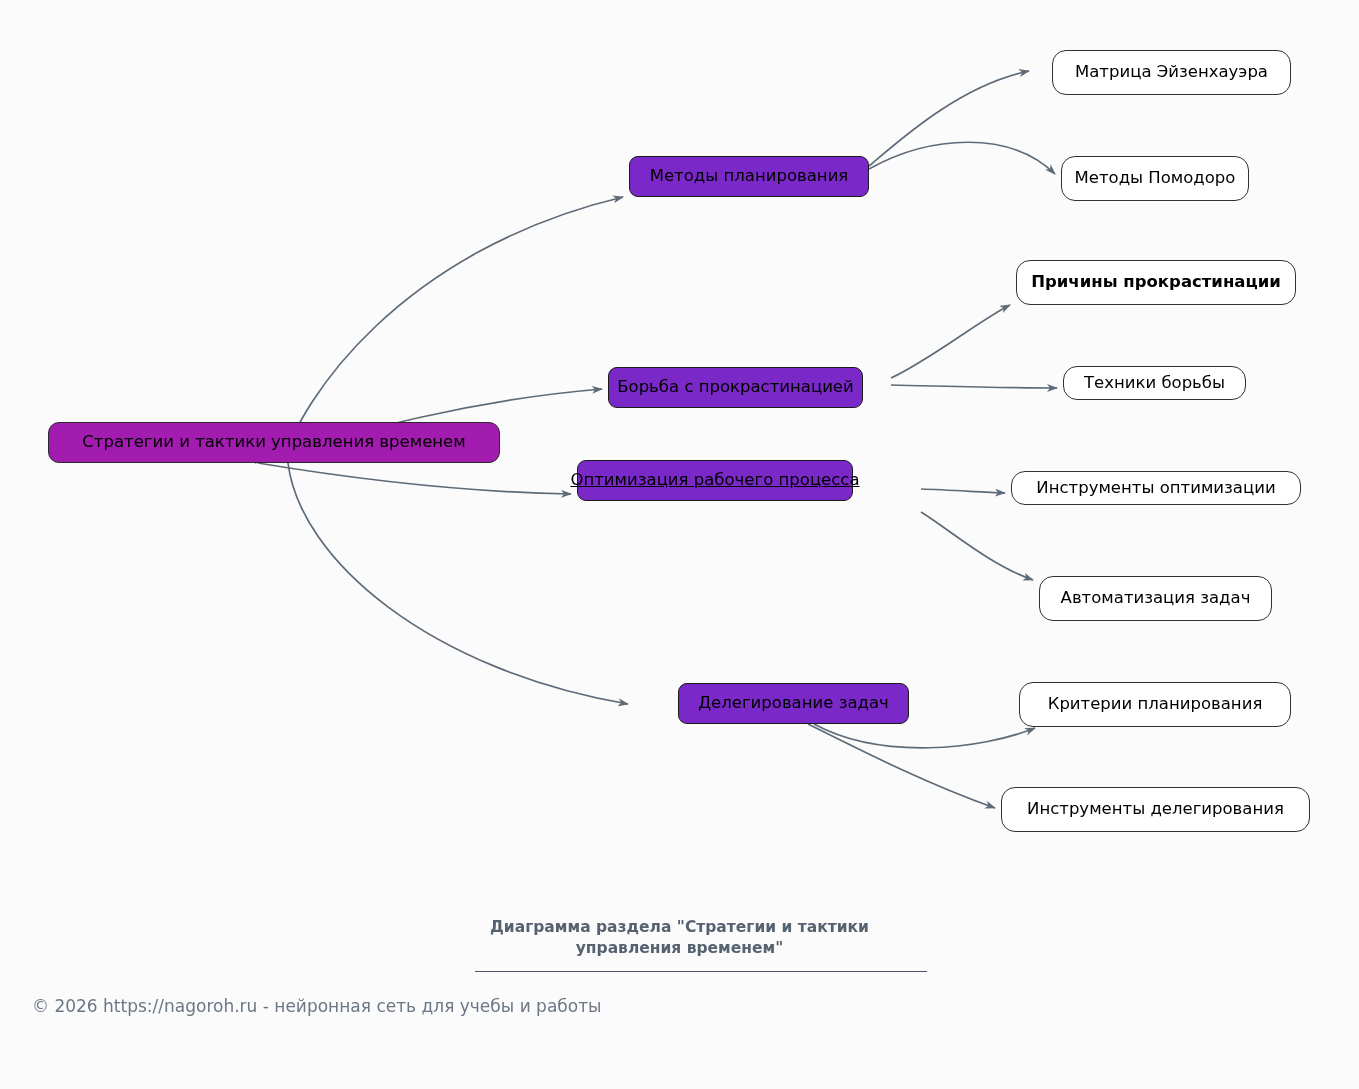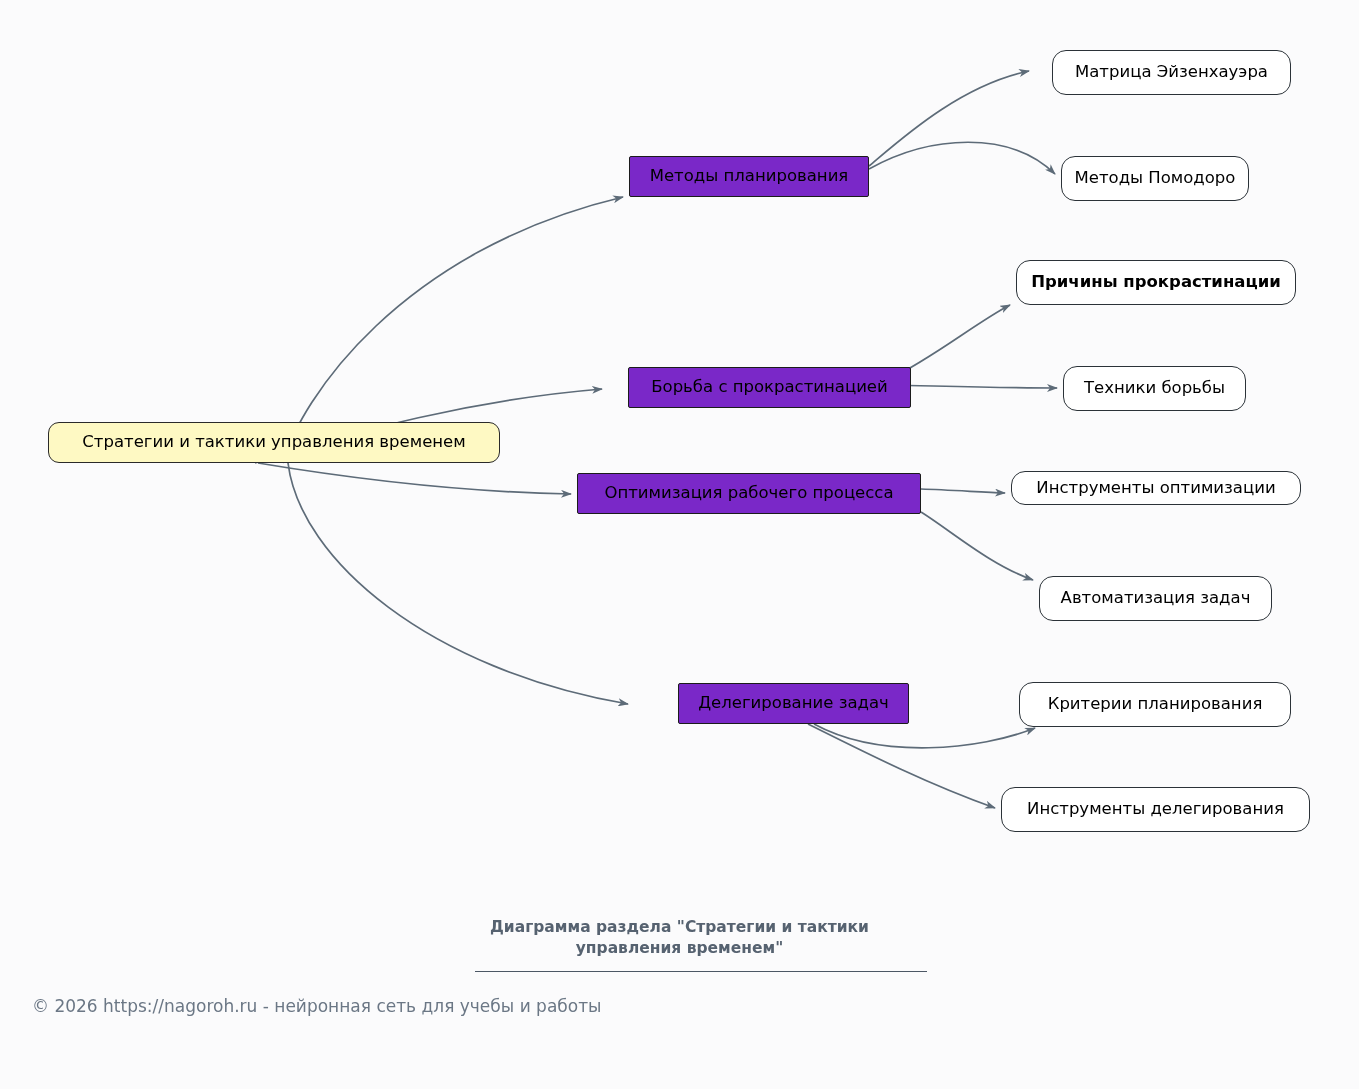--- a/index.html
+++ b/index.html
@@ -29,30 +29,30 @@
   .node {
     position: absolute;
     box-sizing: border-box;
     display: flex;
     align-items: center;
     justify-content: center;
     white-space: nowrap;
     line-height: 1;
   }
   .node-root {
-    background: #fef9c3;
+    background: #a21caf;
     border: 1.6px solid #2a2a2a;
     border-radius: 11px;
     color: #000000;
     font-size: 16.5px;
   }
   .node-branch {
     background: #7a28c8;
     border: 1.6px solid #1b1b1b;
-    border-radius: 2px;
+    border-radius: 9px;
     color: #000000;
     font-size: 16.5px;
   }
   .node-leaf {
     background: #ffffff;
     border: 1.6px solid #2b3238;
     border-radius: 14px;
     color: #000000;
     font-size: 16.5px;
   }
@@ -108,39 +108,39 @@
       </g>
   </svg>
 
   <div id="nodes-group">
       <div class="node node-root" style="left: 48px; top: 422px; width: 452px; height: 41px;">
         <span>Стратегии и тактики управления временем</span>
       </div>
       <div class="node node-branch" style="left: 629px; top: 156px; width: 240px; height: 41px;">
         <span>Методы планирования</span>
       </div>
-      <div class="node node-branch" style="left: 628px; top: 367px; width: 283px; height: 41px;">
+      <div class="node node-branch" style="left: 608px; top: 367px; width: 255px; height: 41px;">
         <span>Борьба с прокрастинацией</span>
       </div>
-      <div class="node node-branch" style="left: 577px; top: 473px; width: 344px; height: 41px;">
+      <div class="node node-branch" style="left: 577px; top: 460px; width: 276px; height: 41px; text-decoration: underline;">
         <span>Оптимизация рабочего процесса</span>
       </div>
       <div class="node node-branch" style="left: 634px; top: 683px; width: 231px; height: 41px; margin-left: 44px;">
         <span>Делегирование задач</span>
       </div>
       <div class="node node-leaf" style="left: 1035px; top: 50px; width: 239px; height: 45px; margin-left: 17px;">
         <span>Матрица Эйзенхауэра</span>
       </div>
       <div class="node node-leaf" style="left: 1061px; top: 156px; width: 188px; height: 45px;">
         <span>Методы Помодоро</span>
       </div>
       <div class="node node-leaf" style="left: 1016px; top: 260px; width: 280px; height: 45px; font-weight: bold;">
         <span>Причины прокрастинации</span>
       </div>
-      <div class="node node-leaf" style="left: 1063px; top: 366px; width: 183px; height: 45px;">
+      <div class="node node-leaf" style="left: 1063px; top: 366px; width: 183px; height: 34px;">
         <span>Техники борьбы</span>
       </div>
       <div class="node node-leaf" style="left: 1011px; top: 471px; width: 290px; height: 34px;">
         <span>Инструменты оптимизации</span>
       </div>
       <div class="node node-leaf" style="left: 1039px; top: 576px; width: 233px; height: 45px;">
         <span>Автоматизация задач</span>
       </div>
       <div class="node node-leaf" style="left: 1019px; top: 682px; width: 272px; height: 45px;">
         <span>Критерии планирования</span>

